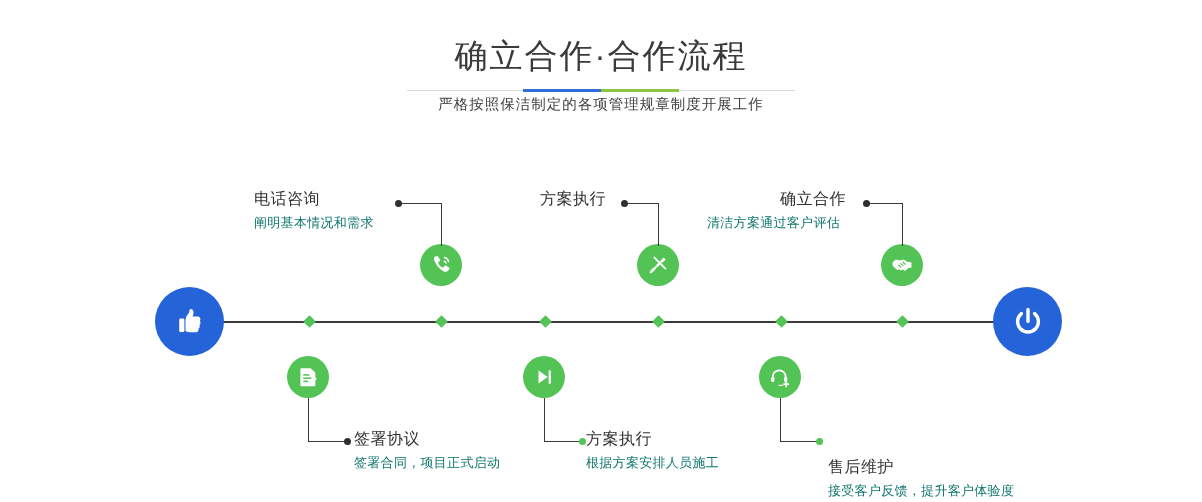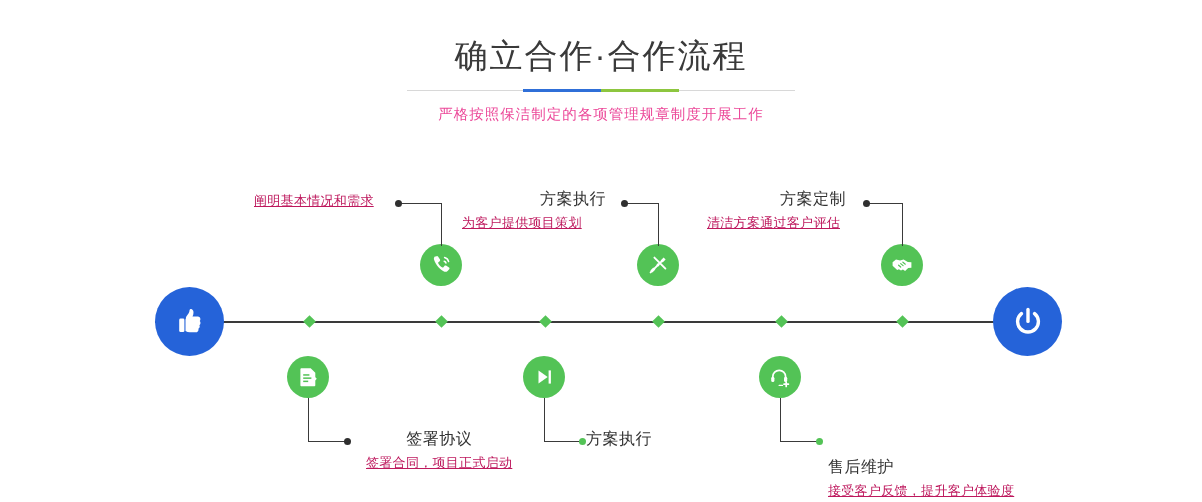--- a/index.html
+++ b/index.html
@@ -58,23 +58,23 @@
   }
   .rule-green {
     position: absolute;
     left: 194px;
     top: 0;
     width: 78px;
     height: 3px;
     background: #8dc63f;
   }
   .subtitle {
-    margin-top: 13px;
+    margin-top: 3px;
     font-size: 14.5px;
-    color: #ec4899;
+    color: #404040;
     letter-spacing: 1px;
     white-space: nowrap;
   }
 
   
   .timeline {
     position: absolute;
     left: 155px;
     top: 321px;
     width: 895px;
@@ -139,25 +139,24 @@
     white-space: nowrap;
   }
   .label .lab-title {
     font-size: 16px;
     color: #333333;
     letter-spacing: 0.5px;
     line-height: 22px;
   }
   .label .lab-desc {
     font-size: 13px;
-    color: #be185d;
+    color: #0f766e;
     letter-spacing: 0.3px;
     line-height: 20px;
     margin-top: 3px;
-    text-decoration: underline;
   }
   .label.top .lab-title { text-align: left; }
   .label.top .lab-desc  { text-align: left; }
 </style>
 </head>
 <body>
 
 <div id="stage">
 
   <div class="header">
@@ -203,38 +202,39 @@
         <path fill="#ffffff" d="M7.3 3.4c0.5-0.5 1.3-0.4 1.7 0.2l2 3c0.3 0.5 0.2 1.2-0.3 1.6l-1.3 1c-0.3 0.2-0.4 0.6-0.2 1 0.9 1.8 2.4 3.3 4.2 4.2 0.4 0.2 0.8 0.1 1-0.2l1-1.3c0.4-0.5 1-0.6 1.6-0.3l3 2c0.6 0.4 0.7 1.2 0.2 1.7l-1.6 1.6c-0.8 0.8-2 1.1-3.1 0.8C12 17.5 6.5 12 5 6.6c-0.3-1.1 0-2.3 0.8-3.1L7.3 3.4z"></path>
         <path d="M15.6 4.6a5.6 5.6 0 0 1 4 4" fill="none" stroke="#ffffff" stroke-width="1.5" stroke-linecap="round"></path>
         <path d="M15.2 8.2a2.6 2.6 0 0 1 1.8 1.8" fill="none" stroke="#ffffff" stroke-width="1.5" stroke-linecap="round"></path>
       </svg>
     </span>
   </div>
   <div class="conn v" style="left:441px; top:203px; height:43px;"></div>
   <div class="conn h" style="left:398px; top:203px; width:43px;"></div>
   <div class="conn-dot dark" style="left:395px; top:200px;"></div>
   <div class="label top" style="left:254px; top:188px;">
+    <div class="lab-title">电话咨询</div>
     <div class="lab-desc">阐明基本情况和需求</div>
   </div>
 
   <div class="node" style="left:287px; top:356px;">
     <span>
       <svg width="24" height="24" viewBox="0 0 24 24" aria-hidden="true">
         <path fill="#ffffff" d="M5.5 3.2h9.2l4.6 4.6v12.4c0 0.6-0.5 1.1-1.1 1.1H5.5c-0.6 0-1.1-0.5-1.1-1.1V4.3c0-0.6 0.5-1.1 1.1-1.1z"></path>
         <rect x="7.2" y="9.2" width="6.2" height="1.5" fill="#53c356"></rect>
         <rect x="7.2" y="12.4" width="8.2" height="1.5" fill="#53c356"></rect>
         <rect x="7.2" y="15.6" width="5" height="1.5" fill="#53c356"></rect>
         <path fill="#ffffff" d="M18.2 11.2l2.6 2.6-5.1 5.1-2.9 0.4 0.4-2.9z"></path>
       </svg>
     </span>
   </div>
   <div class="conn v" style="left:308px; top:398px; height:44px;"></div>
   <div class="conn h" style="left:308px; top:441px; width:39px;"></div>
   <div class="conn-dot dark" style="left:344px; top:438px;"></div>
-  <div class="label bottom" style="left:366px; top:428px;text-align:center;">
+  <div class="label bottom" style="left:354px; top:428px;">
     <div class="lab-title">签署协议</div>
     <div class="lab-desc">签署合同，项目正式启动</div>
   </div>
 
   <div class="node" style="left:637px; top:244px;">
     <span>
       <svg width="24" height="24" viewBox="0 0 24 24" aria-hidden="true">
         <g stroke="#ffffff" stroke-width="1.9" stroke-linecap="round" fill="none">
           <path d="M4.6 19.4 L15.6 8.4"></path>
           <path d="M8.4 4.6 L19.4 15.6"></path>
@@ -243,51 +243,51 @@
         <path fill="#ffffff" d="M7.4 14.6l2 2-3 3-2-2z"></path>
         <circle cx="12" cy="12" r="1.4" fill="#ffffff"></circle>
       </svg>
     </span>
   </div>
   <div class="conn v" style="left:658px; top:203px; height:43px;"></div>
   <div class="conn h" style="left:624px; top:203px; width:34px;"></div>
   <div class="conn-dot dark" style="left:621px; top:200px;"></div>
   <div class="label top" style="left:462px; top:188px;">
     <div class="lab-title" style="margin-left:78px;">方案执行</div>
-    <div class="lab-desc">为客户提供项目策划</div>
   </div>
 
   <div class="node" style="left:523px; top:356px;">
     <span>
       <svg width="24" height="24" viewBox="0 0 24 24" aria-hidden="true">
         <path fill="#ffffff" d="M6.5 5.4l9.2 6.6-9.2 6.6z"></path>
         <rect x="16.6" y="5.4" width="2.3" height="13.2" fill="#ffffff"></rect>
       </svg>
     </span>
   </div>
   <div class="conn v" style="left:544px; top:398px; height:44px;"></div>
   <div class="conn h" style="left:544px; top:441px; width:37px;"></div>
   <div class="conn-dot green" style="left:579px; top:438px;"></div>
   <div class="label bottom" style="left:586px; top:428px;">
     <div class="lab-title">方案执行</div>
+    <div class="lab-desc">根据方案安排人员施工</div>
   </div>
 
   <div class="node" style="left:881px; top:244px;">
     <span>
       <svg width="24" height="24" viewBox="0 0 24 24" aria-hidden="true">
         <path fill="#ffffff" d="M2.6 9.2l3.4-2.6 4.1 0.9 3.5-0.9 4.2 2.3 3.6 0.3v5.6l-3.2 0.3-3.1 2.8-2.2-1.5-1.9 1.2-2.1-1.4-1.7 0.9-4.6-4.3z"></path>
         <path d="M8.6 12.2l2.1 1.8M10.7 10.6l2.4 2M12.9 9.2l2.4 2" stroke="#53c356" stroke-width="1.2" stroke-linecap="round" fill="none"></path>
       </svg>
     </span>
   </div>
   <div class="conn v" style="left:902px; top:203px; height:43px;"></div>
   <div class="conn h" style="left:866px; top:203px; width:36px;"></div>
   <div class="conn-dot dark" style="left:863px; top:200px;"></div>
   <div class="label top" style="left:707px; top:188px;">
-    <div class="lab-title" style="margin-left:73px;">方案定制</div>
+    <div class="lab-title" style="margin-left:73px;">确立合作</div>
     <div class="lab-desc">清洁方案通过客户评估</div>
   </div>
 
   <div class="node" style="left:759px; top:356px;">
     <span>
       <svg width="24" height="24" viewBox="0 0 24 24" aria-hidden="true">
         <path d="M4.8 13.5v-1.8a6.4 6.4 0 0 1 12.8 0v1.8" fill="none" stroke="#ffffff" stroke-width="1.7" stroke-linecap="round"></path>
         <rect x="3.2" y="11.8" width="3.2" height="5.2" rx="1.5" fill="#ffffff"></rect>
         <rect x="16" y="11.8" width="3.2" height="5.2" rx="1.5" fill="#ffffff"></rect>
         <path d="M11.2 20.4h3.2" stroke="#ffffff" stroke-width="1.4" stroke-linecap="round" fill="none"></path>

